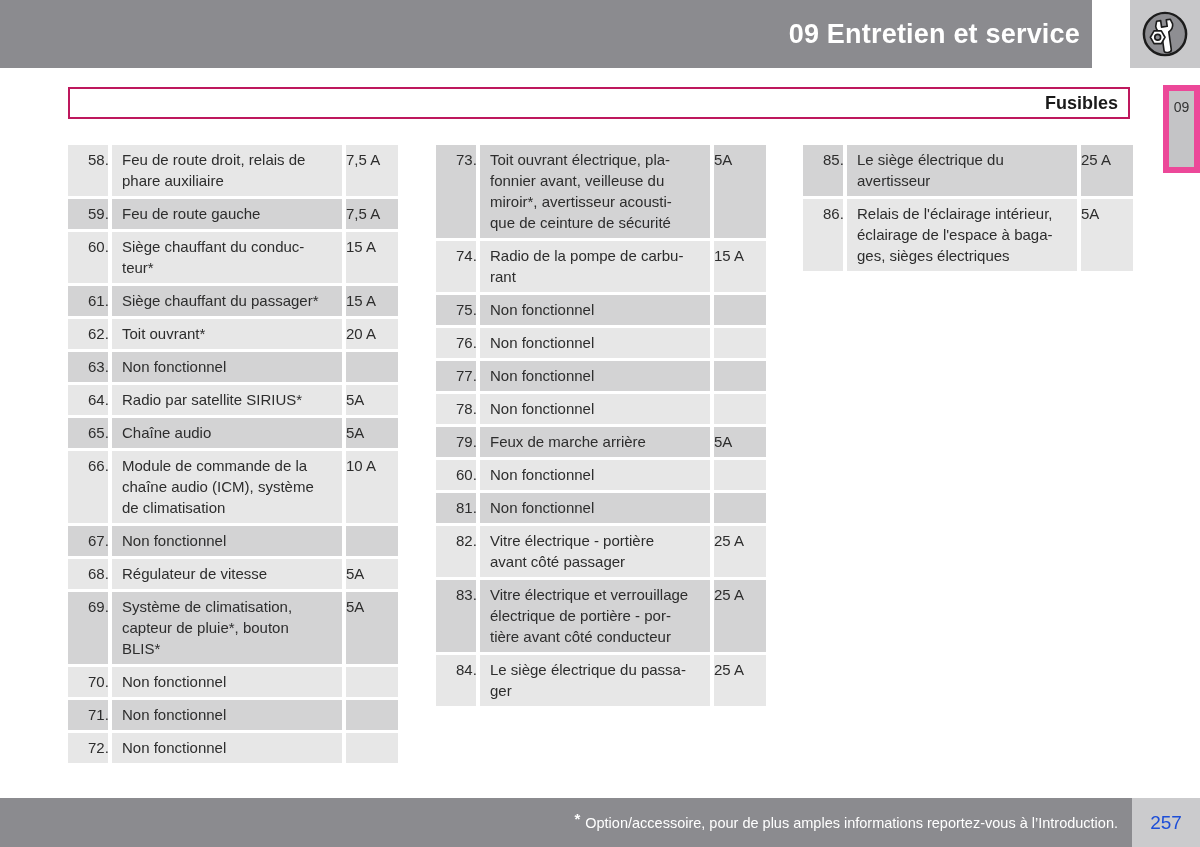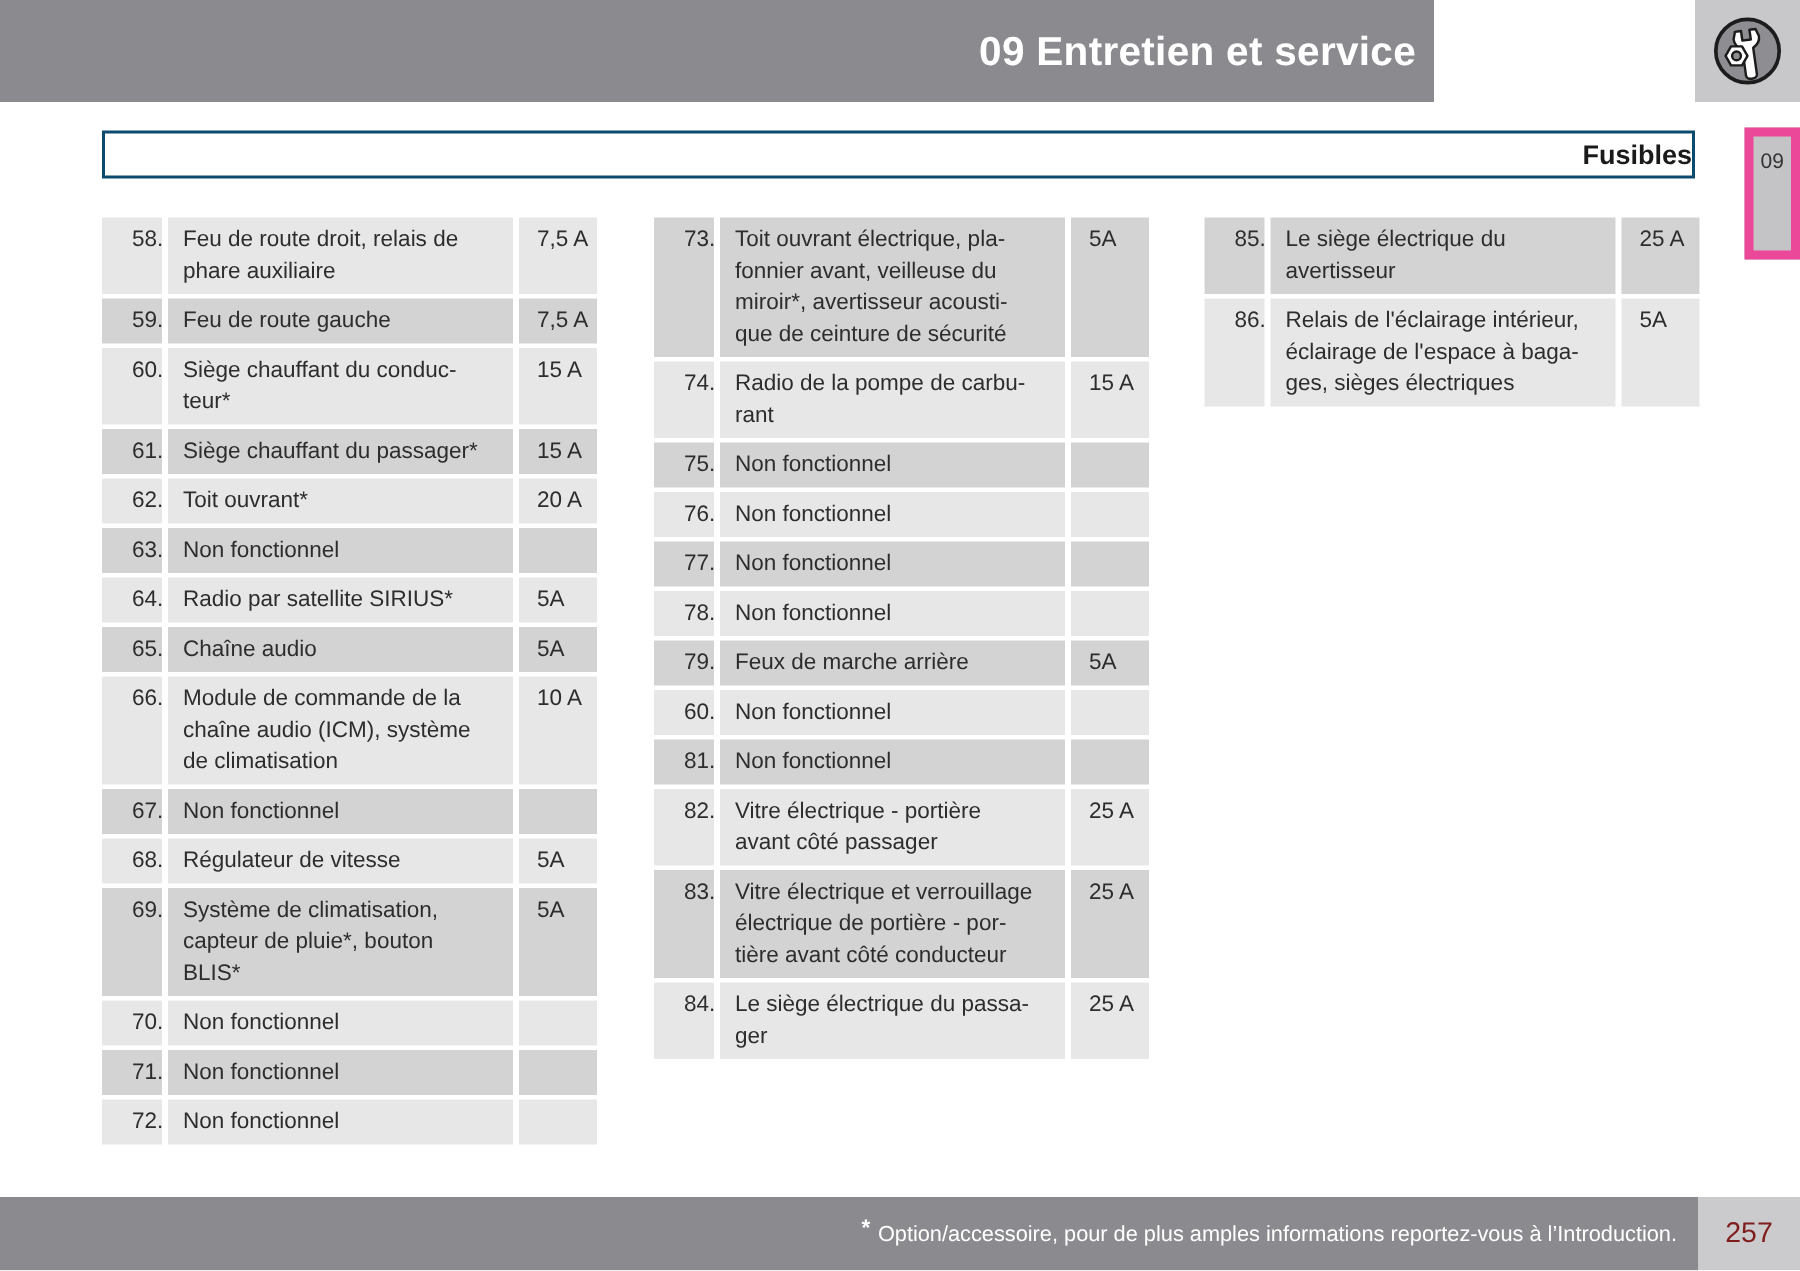--- a/index.html
+++ b/index.html
@@ -11,52 +11,52 @@
     --footer-gray:#8b8b8f;
     --pagenum-gray:#cbcbcd;
     --ink:#2d2d2d;
   }
   *{margin:0;padding:0;box-sizing:border-box;}
   html,body{background:#fff;}
   body{font-family:"Liberation Sans","DejaVu Sans",sans-serif;color:var(--ink);}
   .page{position:relative;width:1200px;height:847px;background:#fff;overflow:hidden;}
 
   
-  .header-bar{position:absolute;left:0;top:0;width:956px;height:68px;background:var(--header-gray);
+  .header-bar{position:absolute;left:0;top:0;width:1092px;height:68px;background:var(--header-gray);
     display:flex;align-items:center;justify-content:flex-end;padding-right:12px;}
   .chapter-title{color:#fff;font-size:27px;font-weight:bold;letter-spacing:.2px;}
   .header-icon-box{position:absolute;left:1130px;top:0;width:70px;height:68px;background:var(--icon-box-gray);
     display:flex;align-items:center;justify-content:center;}
 
   
   .section-title-box{position:absolute;left:68px;top:87px;width:1062px;height:32px;background:#fff;
-    border:2px solid #0c4a6e;display:flex;align-items:center;justify-content:flex-end;}
+    border:2px solid #be185d;display:flex;align-items:center;justify-content:flex-end;padding-right:10px;}
   .section-title{font-size:18px;font-weight:bold;color:#1a1a1a;}
   .chapter-tab{position:absolute;left:1163px;top:85px;width:37px;height:88px;background:var(--tab-gray);
     border:6px solid #ec4899;text-align:center;padding-top:8px;font-size:14px;color:#333;}
 
   
   .fuse-col{position:absolute;top:145px;width:330px;display:flex;flex-direction:column;row-gap:3px;}
   .fuse-col-1{left:68px;}
   .fuse-col-2{left:436px;}
   .fuse-col-3{left:803px;}
   .fuse-row{display:flex;column-gap:4px;}
   .cell{font-size:15px;line-height:21px;padding:4px 6px 5px 9px;}
   .cell-num{width:40px;flex:0 0 40px;padding-left:20px;padding-right:2px;}
   .cell-desc{flex:1 1 auto;white-space:pre-line;padding-left:10px;padding-right:6px;}
-  .cell-amp{width:52px;flex:0 0 52px;padding-left:12px;padding-right:2px;}
+  .cell-amp{width:52px;flex:0 0 52px;padding-left:0;padding-right:2px;}
   .shade-light .cell{background:var(--row-light);}
   .shade-dark .cell{background:var(--row-dark);}
 
   
   .footer-bar{position:absolute;left:0;top:798px;width:1132px;height:49px;background:var(--footer-gray);
     display:flex;align-items:center;justify-content:flex-end;padding-right:14px;color:#fff;font-size:14.5px;}
   .footnote-marker{font-weight:bold;font-size:15px;position:relative;top:-4px;margin-right:5px;}
   .page-number-box{position:absolute;left:1132px;top:798px;width:68px;height:49px;background:var(--pagenum-gray);
-    display:flex;align-items:center;justify-content:center;font-size:19px;color:#7f1d1d;}
+    display:flex;align-items:center;justify-content:center;font-size:19px;color:#1d4ed8;}
 
   
   .icon-wrap{width:52px;height:52px;display:block;}
 </style>
 </head>
 <body>
 
 <div class="page">
 
   <div class="header-bar">

